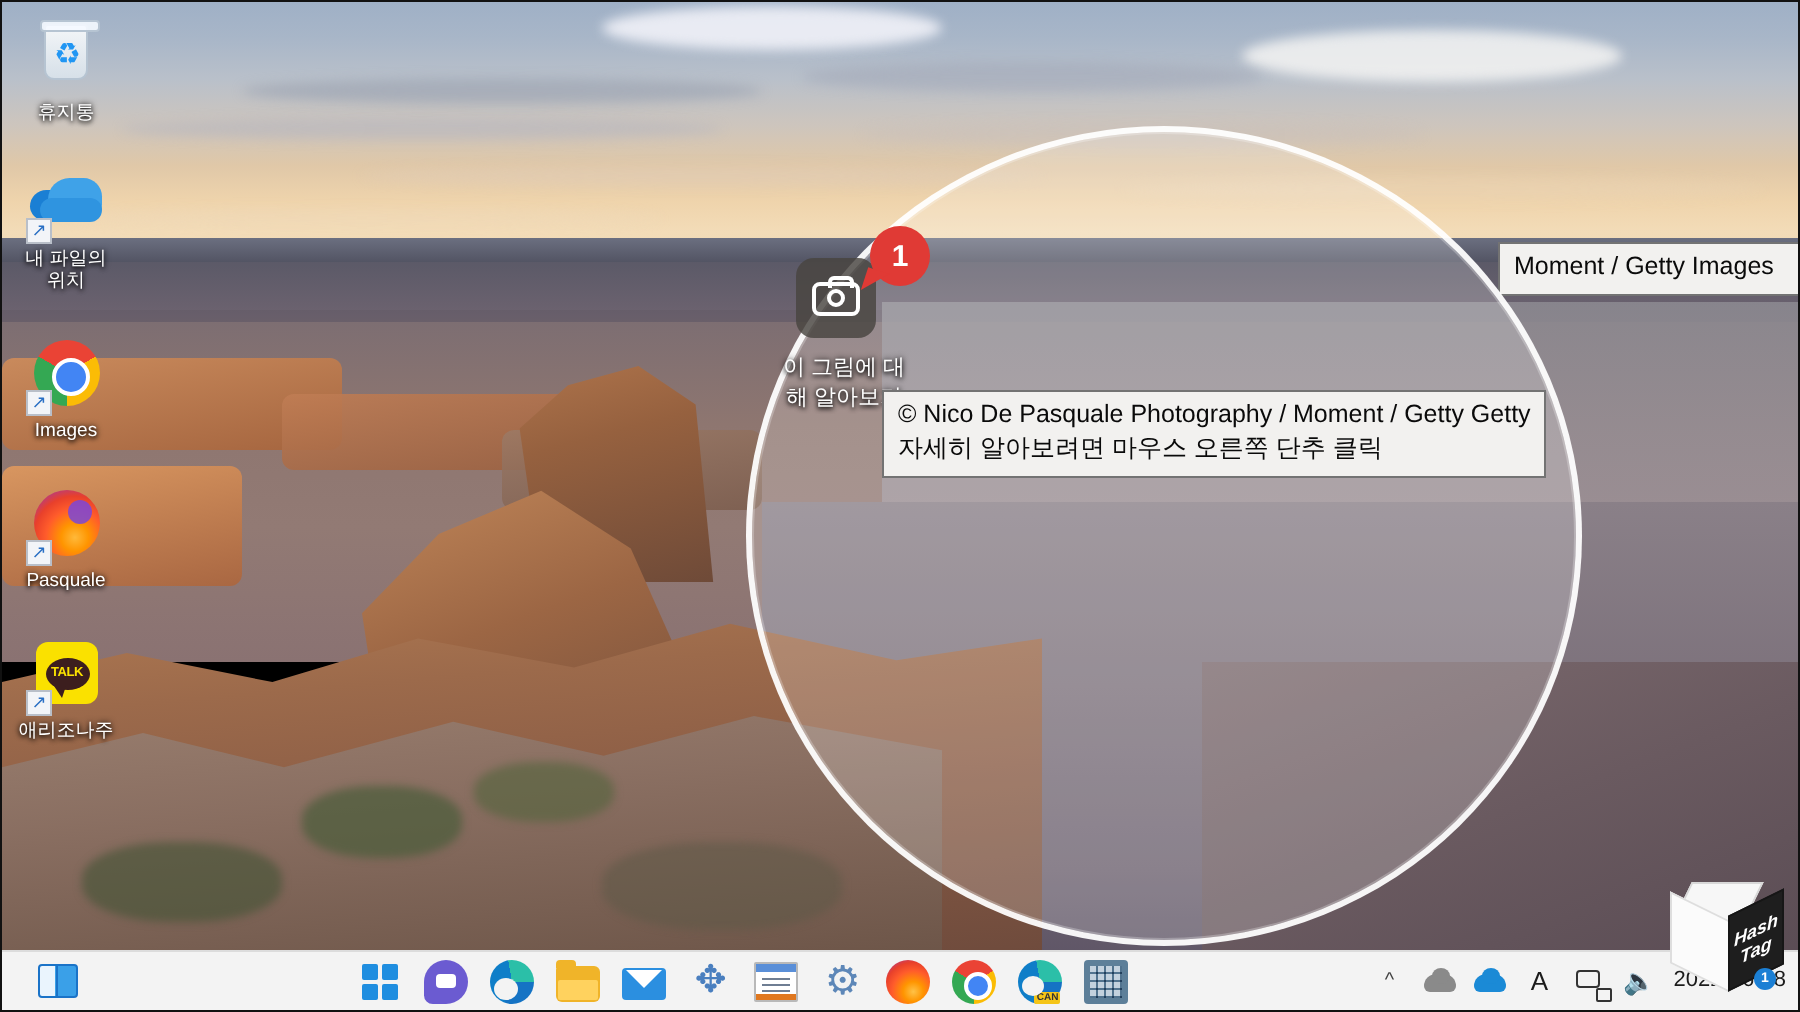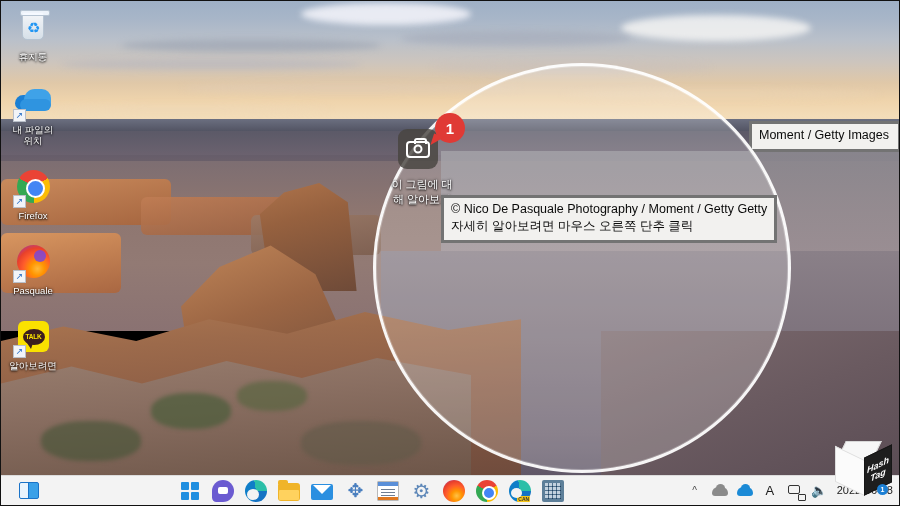--- a/index.html
+++ b/index.html
@@ -196,21 +196,21 @@
 
   
   #learn-label{
     position:absolute; left:388px; top:176px; width:66px;
     text-align:center; font-size:11px; line-height:15px; color:#fff;
     text-shadow:0 0 3px rgba(0,0,0,.95),0 1px 2px rgba(0,0,0,.9);
   }
 
   
   .tooltip{
-    position:absolute; background:#f2f1ef; border:3px solid #737373;
+    position:absolute; background:#f2f1ef; border:1px solid #737373;
     padding:3px 7px 5px; font-size:12.5px; line-height:17px; color:#0a0a0a;
     white-space:nowrap;
   }
   #tooltip-main{ left:440px; top:194px; }
   #tooltip-ghost{ left:748px; top:120px; width:152px; overflow:hidden; }
 
   
   #taskbar{
     position:absolute; left:0; bottom:0; width:900px; height:30px;
     background:#f3f3f3; border-top:1px solid #dcdcdc;
@@ -385,41 +385,41 @@
         <span class="shortcut-arrow">↗</span>
       </div>
       <div class="di-label">내 파일의 위치</div>
     </div>
 
     <div class="desk-icon" style="margin-top:16px;">
       <div class="di-glyph">
         <div class="chrome"></div>
         <span class="shortcut-arrow">↗</span>
       </div>
-      <div class="di-label">Firefox</div>
+      <div class="di-label">Images</div>
     </div>
 
     <div class="desk-icon" style="margin-top:16px;">
       <div class="di-glyph">
         <div class="firefox"></div>
         <span class="shortcut-arrow">↗</span>
       </div>
       <div class="di-label">Pasquale</div>
     </div>
 
     <div class="desk-icon" style="margin-top:16px;">
       <div class="di-glyph">
         <div class="kakao">
             <div class="kakao-bub">
               <span class="kakao-txt">TALK</span>
             </div>
           </div>
         <span class="shortcut-arrow">↗</span>
       </div>
-      <div class="di-label">알아보려면</div>
+      <div class="di-label">애리조나주</div>
     </div>
   </div>
 
   <div class="tooltip" id="tooltip-ghost">
     <div>Moment / Getty Images</div>
   </div>
 
   <div id="spotlight"></div>
 
   <div id="spot-btn">

